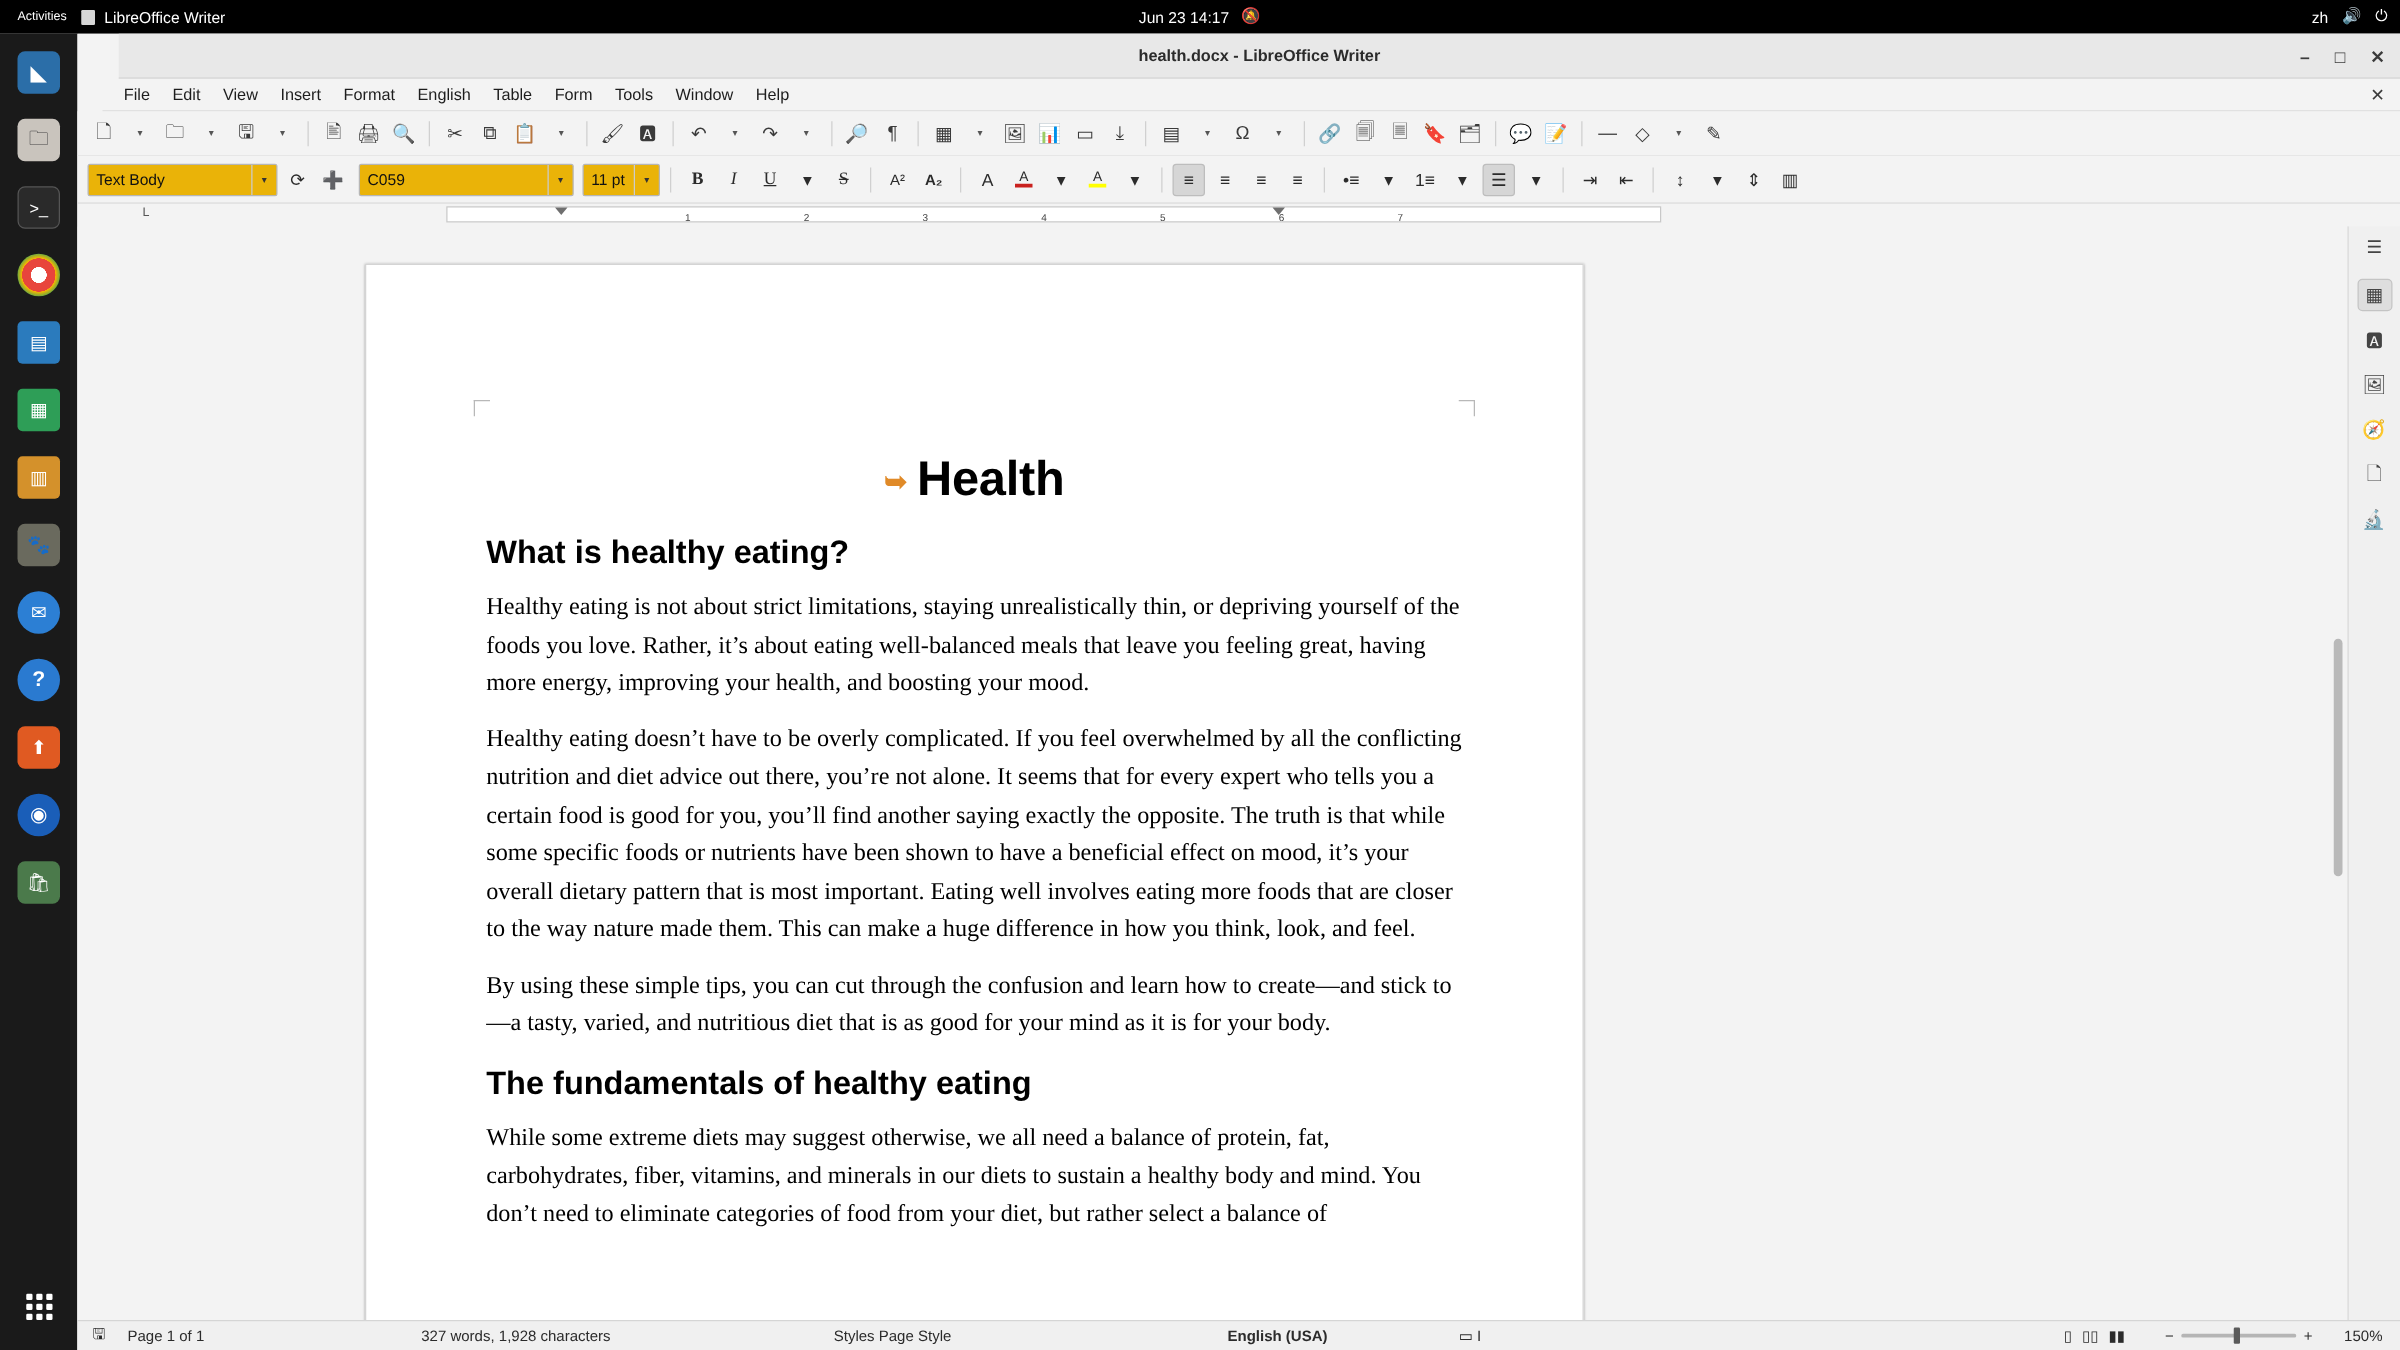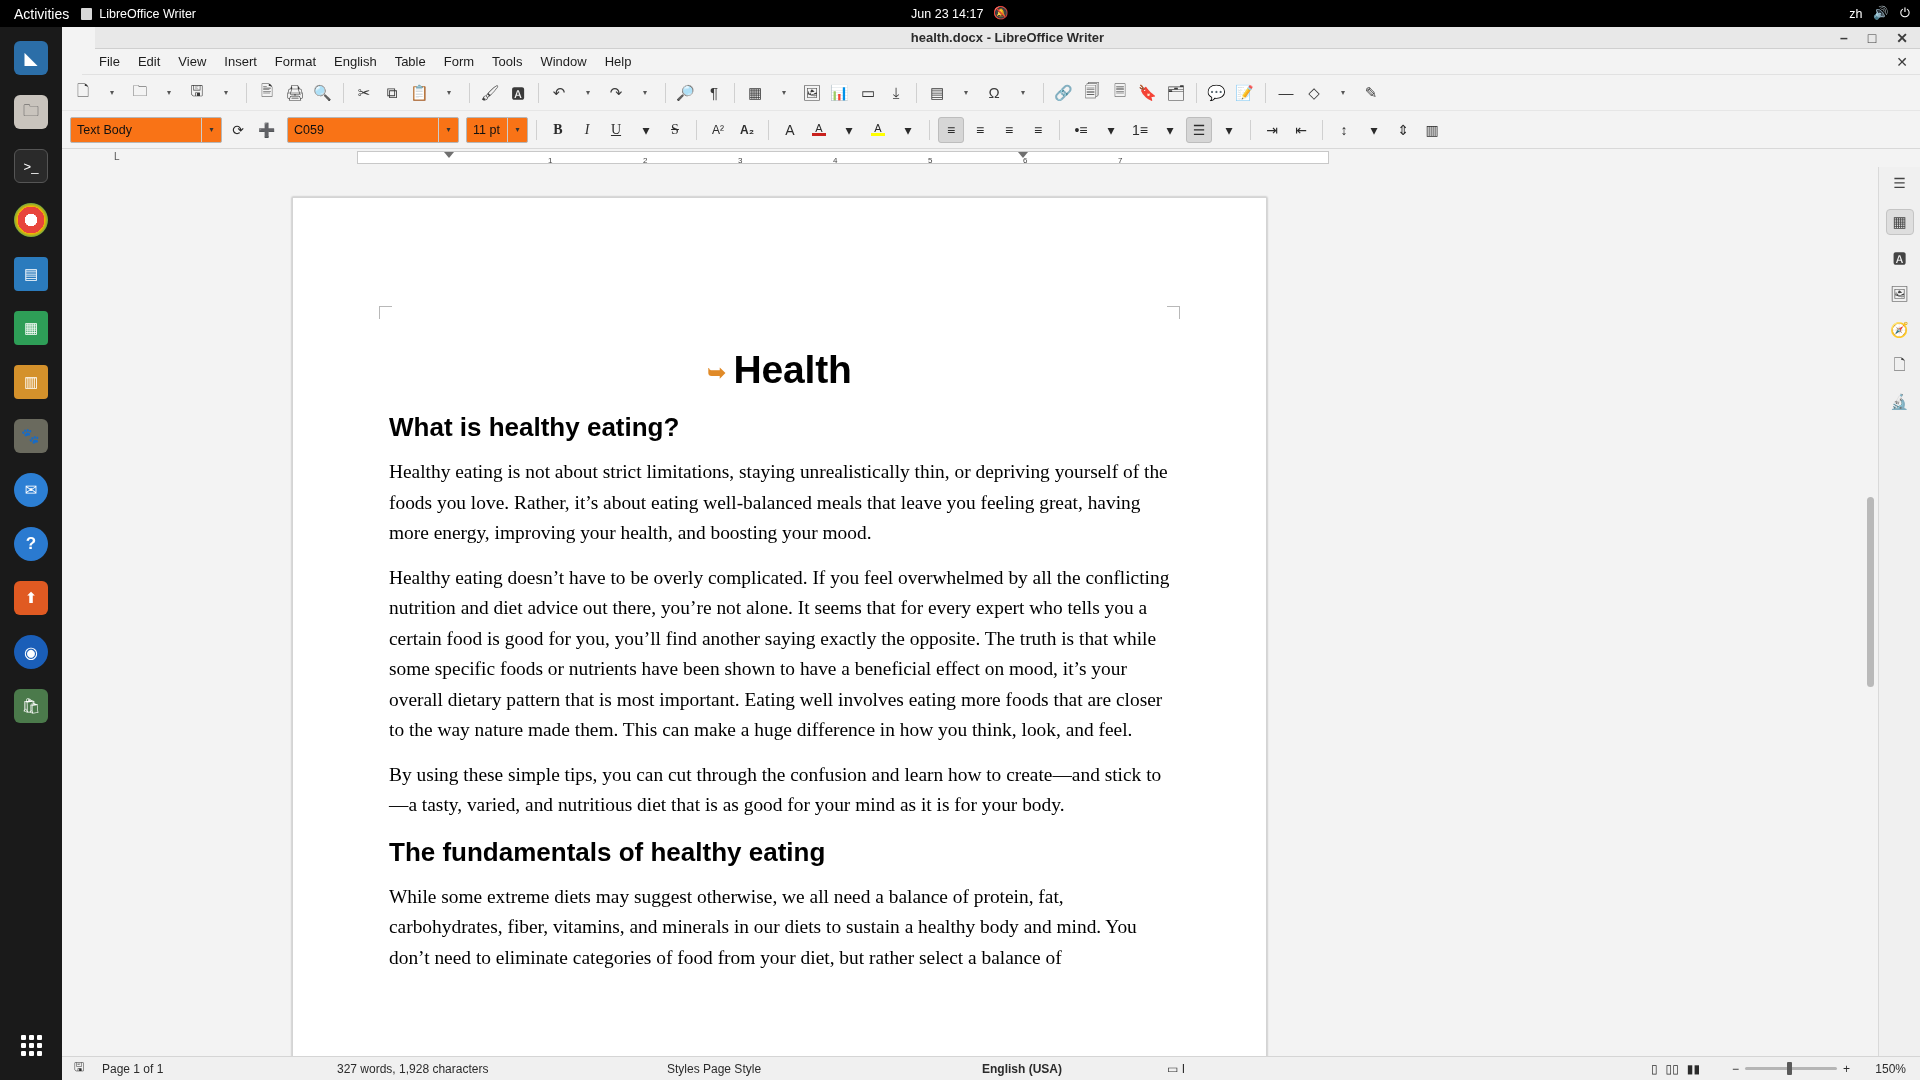--- a/index.html
+++ b/index.html
@@ -12,21 +12,21 @@
   }
   #app { position:relative; width:1920px; height:1080px; }
 
   
   .topbar {
     position:absolute; top:0; left:0; width:1920px; height:27px;
     background:#000000; color:#ffffff;
     display:flex; align-items:center;
     font-size:12.5px;
   }
-  .topbar .activities { padding:0 12px 0 14px; font-size:14px; }
+  .topbar .activities { padding:0 12px 0 14px; font-size:10px; }
   .topbar .appname { display:flex; align-items:center; gap:7px; }
   .topbar .appname .dot {
     width:11px; height:12px; background:#d7d7d7; border-radius:1px;
     display:inline-block;
   }
   .topbar .clock {
     position:absolute; left:50%; transform:translateX(-50%);
     display:flex; align-items:center; gap:10px; font-size:12.5px;
   }
   .topbar .right {
@@ -51,21 +51,21 @@
 
   .appicon { width:34px; height:34px; border-radius:7px; display:block; }
 
   
   .window {
     position:absolute; top:27px; left:62px; width:1858px; height:1053px;
     background:#f3f3f3;
     display:flex; flex-direction:column;
   }
   .titlebar {
-    height:22px; background:#e8e8e8; border-bottom:1px solid #cfcfcf;
+    height:36px; background:#e8e8e8; border-bottom:1px solid #cfcfcf;
     display:flex; align-items:center; justify-content:center; position:relative;
     font-size:13px; font-weight:bold; color:#2b2b2b;margin-left:33px;
   }
   .titlebar .wbtns { position:absolute; right:12px; display:flex; gap:20px; color:#3b3b3b; font-size:14px;}
 
   
   .menubar {
     height:26px; background:#f3f3f3; display:flex; align-items:center;
     padding-left:8px; font-size:13px; color:#1d1d1d; position:relative;
     border-bottom:1px solid #e1e1e1;
@@ -85,21 +85,21 @@
     border-radius:3px; font-size:15px; color:#3a3a3a;
   }
   .tb-sep { width:1px; height:20px; background:#d0d0d0; margin:0 5px; }
   .caret { font-size:8px; color:#555; margin-left:1px; }
 
   .toolbar2 {
     height:38px; background:#f3f3f3; display:flex; align-items:center;
     padding-left:8px; gap:3px; border-bottom:1px solid #d8d8d8;
   }
   .combo {
-    height:26px; background:#f97316; border:1px solid #b6b6b6; border-radius:2px;
+    height:26px; background:#eab308; border:1px solid #b6b6b6; border-radius:2px;
     display:flex; align-items:center; padding:0 0 0 6px; font-size:12.5px; color:#111;
   }
   .combo .txt { flex:1; overflow:hidden; white-space:nowrap; }
   .combo .arrow {
     width:20px; height:24px; display:flex; align-items:center; justify-content:center;
     border-left:1px solid #ccc; font-size:8px; color:#333;
   }
   .sty { width:152px; }
   .fname { width:172px; }
   .fsize { width:62px; }

